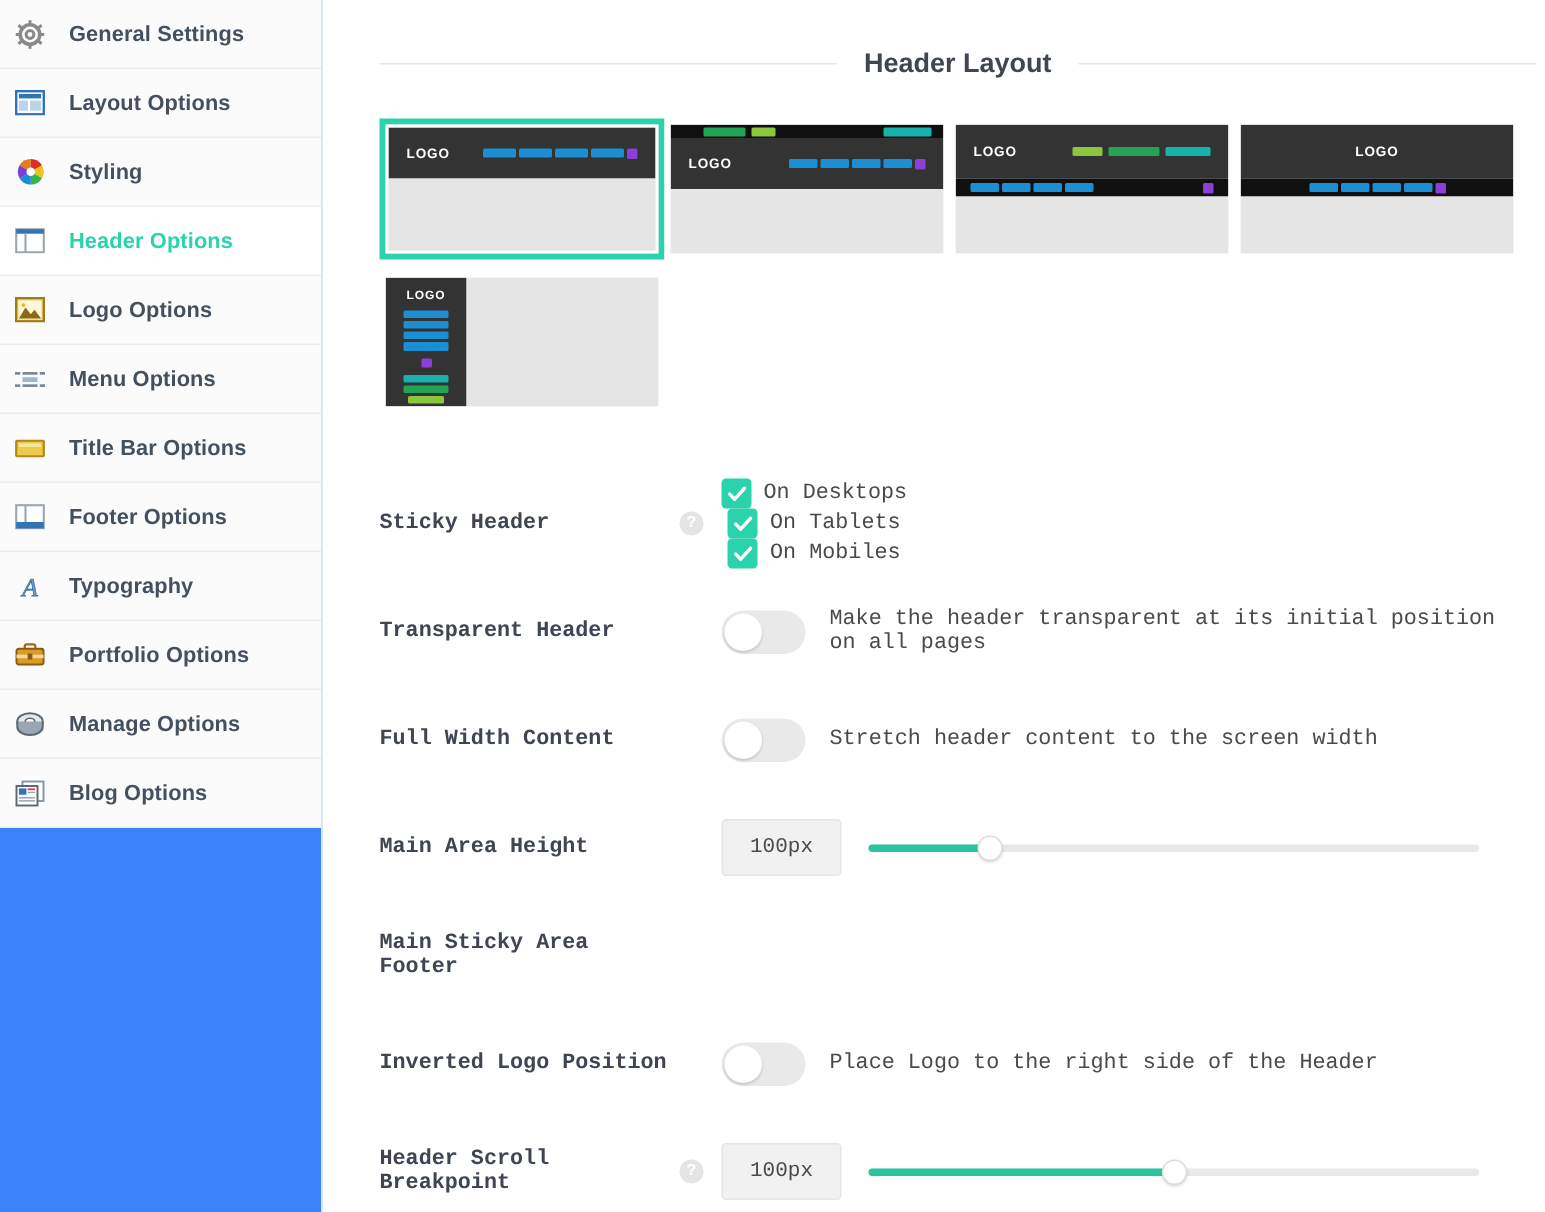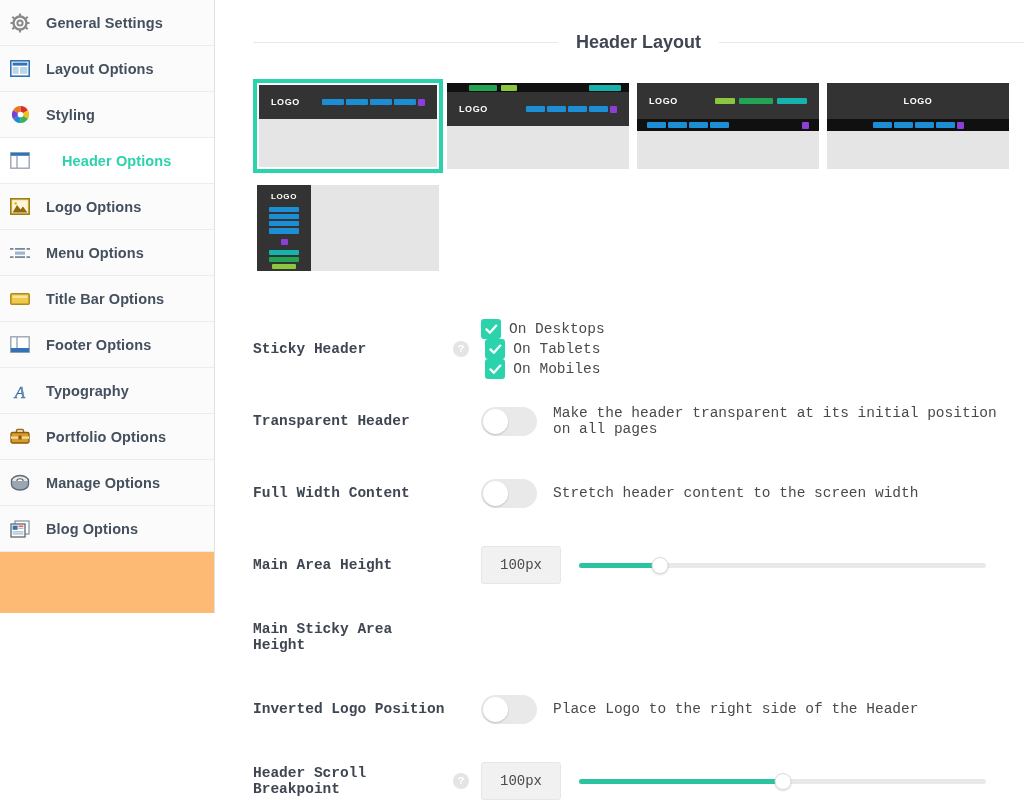--- a/index.html
+++ b/index.html
@@ -6,43 +6,43 @@
   html, body {
     width: 1030px; height: 808px;
     font-family: "Liberation Sans", sans-serif;
     background: #ffffff;
     overflow: hidden;
   }
   .app { display: flex; width: 1030px; height: 808px; }
 
   
   .sidebar {
-    width: 215px; height: 613px;
-    background: #fdba74;
+    width: 215px; height: 808px;
+    background: #3b82f6;
     border-right: 1px solid #e2e2e2;
     flex: 0 0 215px;
   }
   .nav-item {
     display: flex; align-items: center;
     height: 46px; padding-left: 9px;
     border-bottom: 1px solid #ececec;
     cursor: pointer;
     background: #fbfbfb;
   }
   .nav-item.active { background: #ffffff; }
   .nav-item .nav-icon {
     width: 22px; height: 22px; flex: 0 0 22px;
     margin-right: 15px;
     display: flex; align-items: center; justify-content: center;
   }
   .nav-item .nav-label {
     font-size: 14.5px; font-weight: bold;
     color: #44505e; letter-spacing: .1px;
   }
-  .nav-item.active .nav-label { color: #2ad3ab; margin-left: 16px; }
+  .nav-item.active .nav-label { color: #2ad3ab; }
 
   
   .content {
     flex: 1; height: 808px;
     padding: 0 22px 0 0;
     background: #fff;
     overflow: hidden;
     position: relative;
   }
   .section-title-wrap {
@@ -531,21 +531,21 @@
           <span class="numbox">100px</span>
           <span class="slider">
             <span class="track"></span>
             <span class="fill" style="width:20%"></span>
             <span class="knob" style="left:20%"></span>
           </span>
         </div>
       </div>
 
       <div class="row">
-        <div class="row-label">Main Sticky Area Height</div>
+        <div class="row-label">Main Sticky Area Footer</div>
       </div>
 
       <div class="row">
         <div class="row-label">Inverted Logo Position</div>
         <div class="row-ctl">
           <span class="help-spacer"></span>
           <span class="toggle">
               <span class="knob"></span>
             </span>
           <span class="toggle-desc">Place Logo to the right side of the Header</span>

